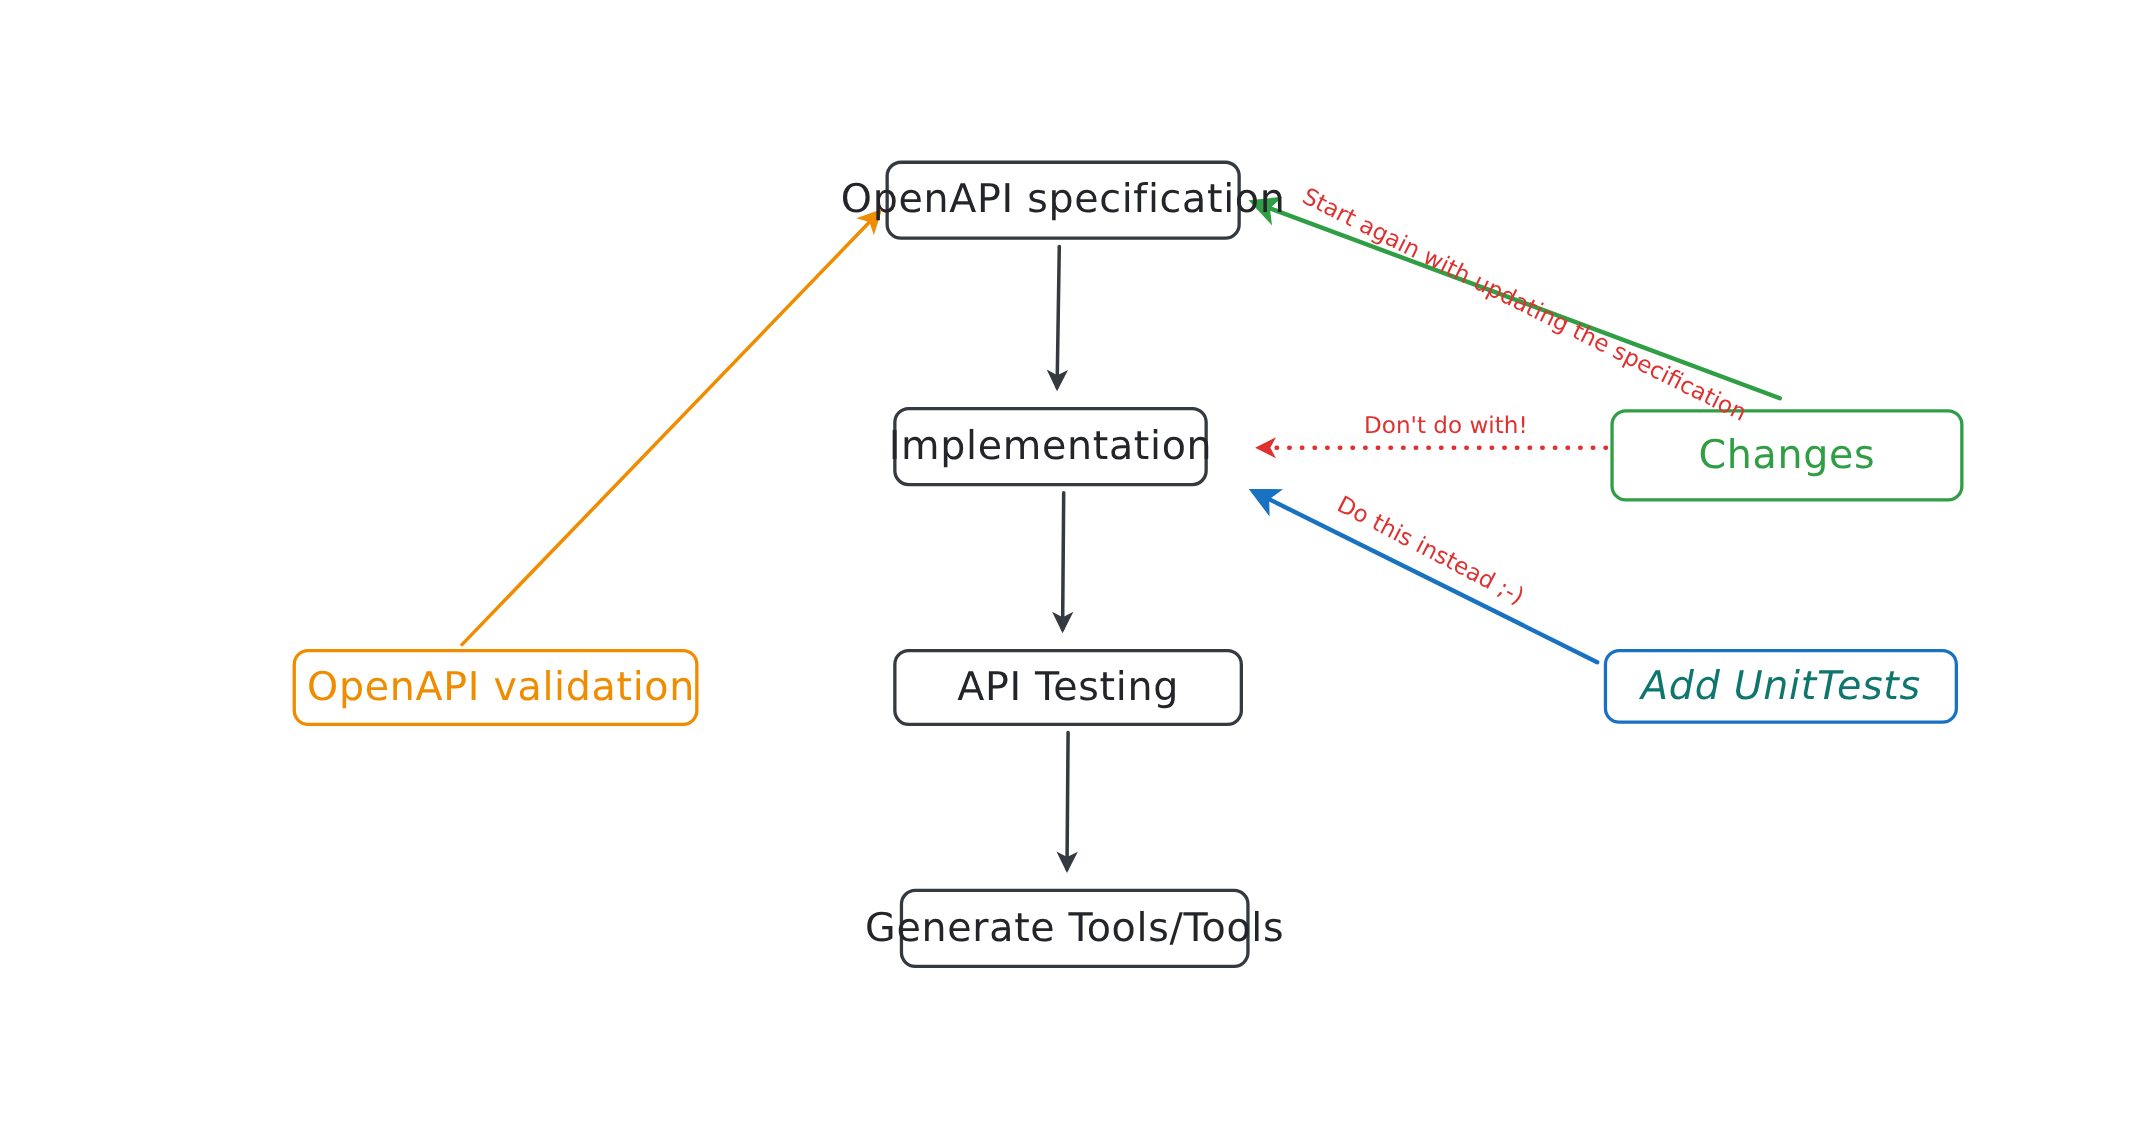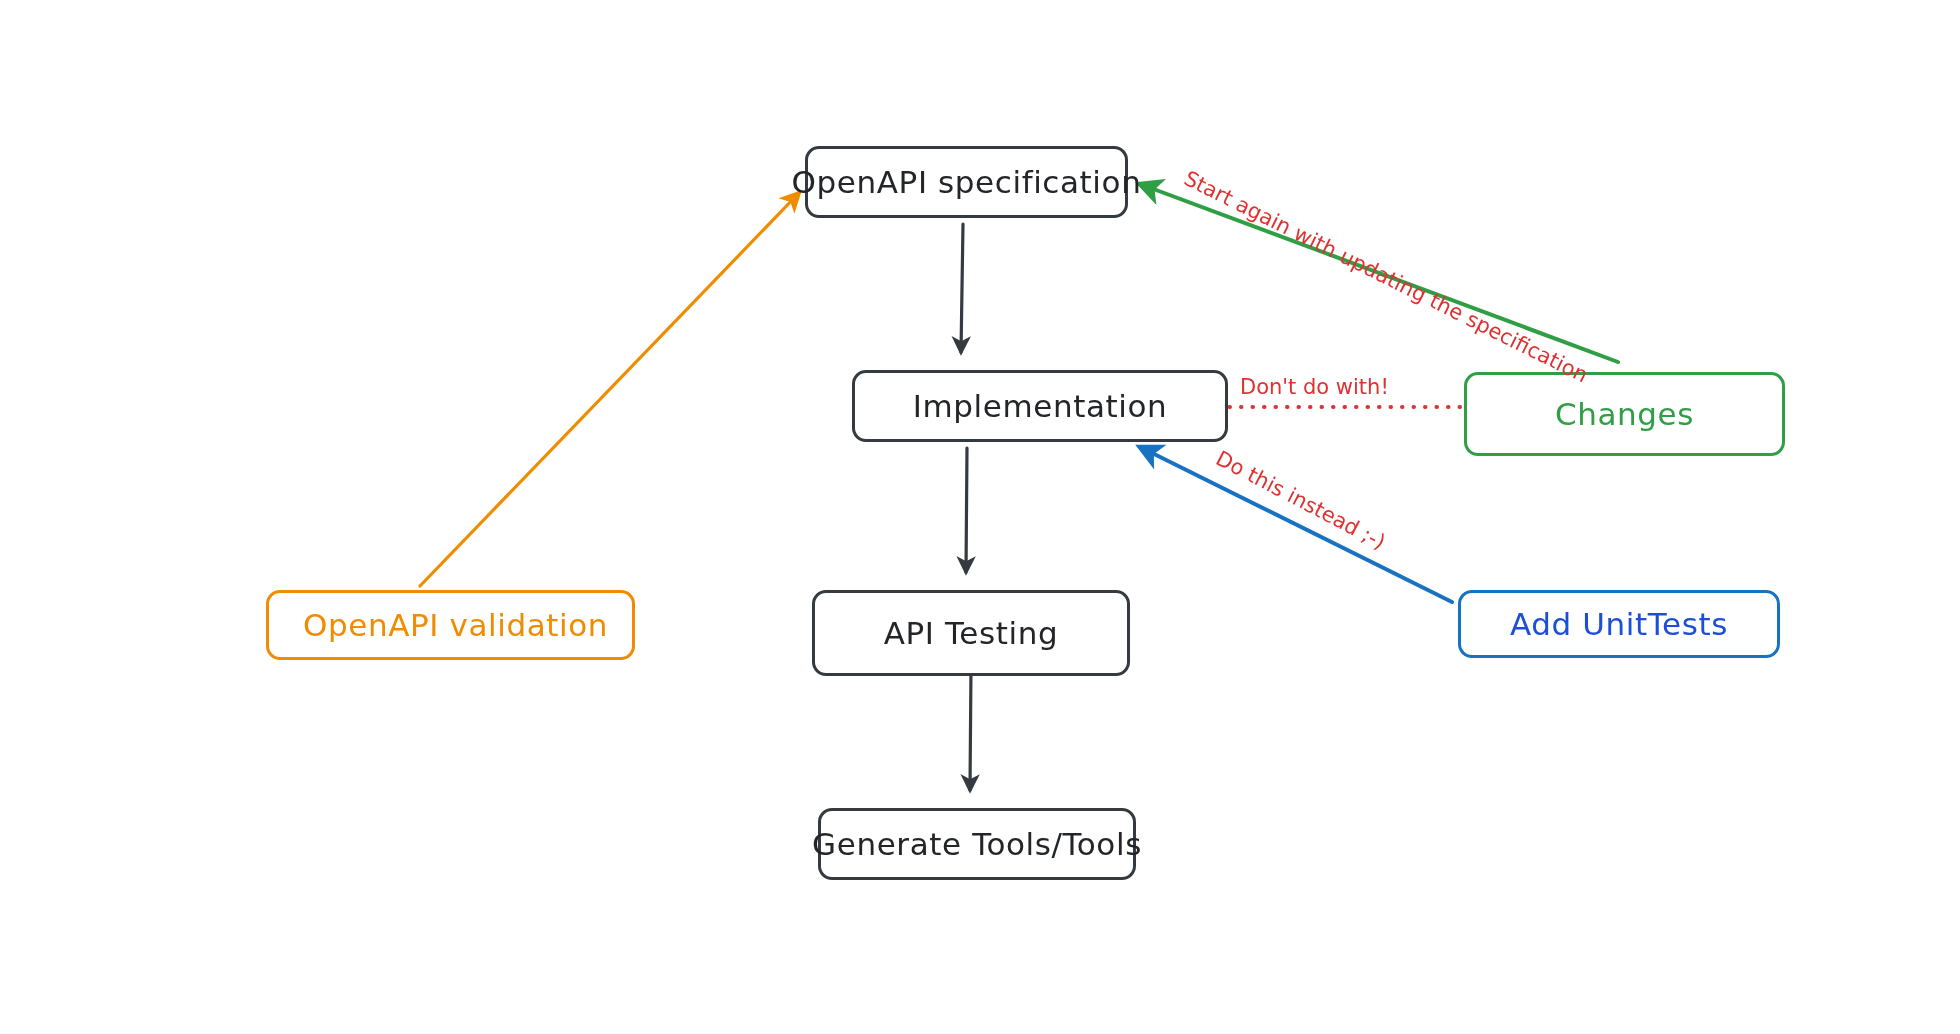--- a/index.html
+++ b/index.html
@@ -31,50 +31,50 @@
     display: flex;
     align-items: center;
     justify-content: center;
     border-style: solid;
     border-width: 3px;
     border-radius: 14px;
     background: #ffffff;
   }
   .node-label {
     font-family: "DejaVu Sans", sans-serif;
-    font-size: 31px;
+    font-size: 36px;
     letter-spacing: 0.6px;
     white-space: nowrap;
     line-height: 1;
   }
   .edge-label {
     position: absolute;
     font-family: "DejaVu Sans", sans-serif;
     font-size: 21px;
     color: #e03131;
     white-space: nowrap;
     transform-origin: left top;
     line-height: 1;
   }
   
   #node-spec      { left: 805px;  top: 146px; width: 323px; height: 72px;  border-color: #343a40; }
-  #node-impl      { left: 852px;  top: 370px; width: 376px; height: 72px;  border-color: #343a40; }
-  #node-testing   { left: 812px;  top: 590px; width: 318px; height: 86px;  border-color: #343a40; }
+  #node-impl      { left: 812px;  top: 370px; width: 286px; height: 72px;  border-color: #343a40; }
+  #node-testing   { left: 812px;  top: 590px; width: 318px; height: 70px;  border-color: #343a40; }
   #node-generate  { left: 818px;  top: 808px; width: 318px; height: 72px;  border-color: #343a40; }
   #node-validation{ left: 266px;  top: 590px; width: 369px; height: 70px;  border-color: #f08c00; padding-left: 10px; }
   #node-changes   { left: 1464px; top: 372px; width: 321px; height: 84px;  border-color: #2f9e44; }
   #node-unittests { left: 1458px; top: 590px; width: 322px; height: 68px;  border-color: #1971c2; }
 
   #node-spec .node-label,
   #node-impl .node-label,
   #node-testing .node-label,
   #node-generate .node-label   { color: #232529; }
   #node-validation .node-label { color: #f08c00; }
   #node-changes .node-label    { color: #2f9e44; }
-  #node-unittests .node-label  { color: #1d4ed8; }
+  #node-unittests .node-label  { color: #0f766e; font-style: italic; }
 
   
   #label-restart   { left: 1190px; top: 168px; transform: rotate(26.5deg); }
   #label-dont      { left: 1240px; top: 377px; }
   #label-instead   { left: 1222px; top: 448px; transform: rotate(27.5deg); }
 </style>
 </head>
 <body>
 
 <div id="canvas">

